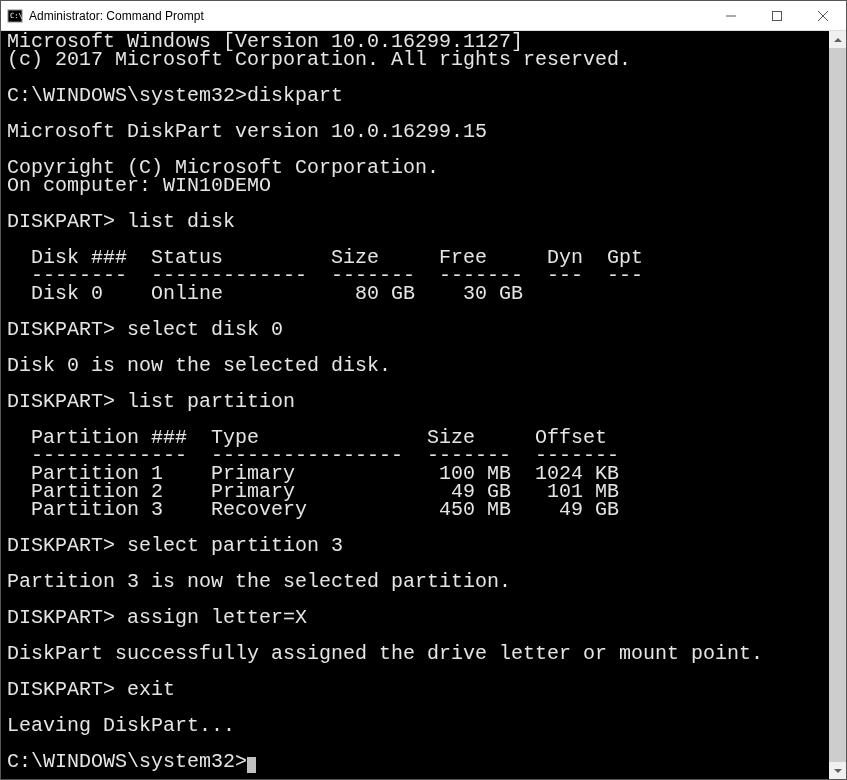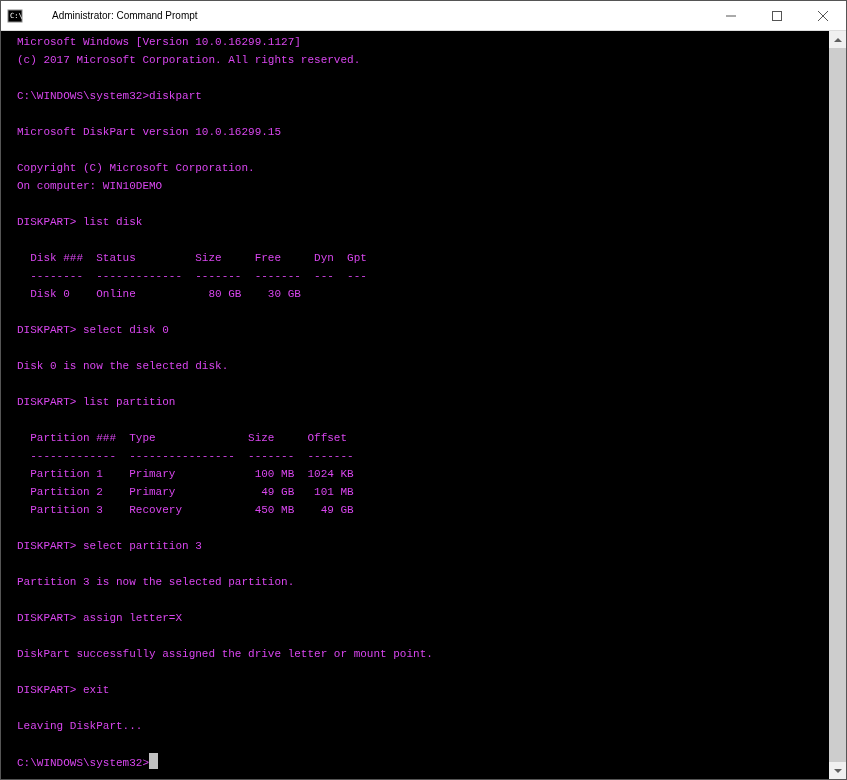--- a/index.html
+++ b/index.html
@@ -28,24 +28,23 @@
     }
     .titlebar-icon {
       width: 16px;
       height: 16px;
       margin-right: 6px;
       display: flex;
       align-items: center;
       justify-content: center;
     }
     .titlebar-title {
-      font-size: 10px;
+      font-size: 12px;
       color: #000;
       flex: 1;
-      margin-left: 23px;
     }
     .window-controls {
       display: flex;
       height: 100%;
     }
     .window-control {
       width: 46px;
       height: 100%;
       display: flex;
       align-items: center;
@@ -55,25 +54,25 @@
     }
     .terminal-container {
       flex: 1;
       display: flex;
       background: #000;
       overflow: hidden;
     }
     .terminal {
       flex: 1;
       background: #000;
-      color: #d946ef;
+      color: #e5e5e5;
       font-family: 'Consolas', 'Courier New', monospace;
-      font-size: 11px;
+      font-size: 20px;
       line-height: 18px;
-      padding: 2px 16px;
+      padding: 2px 6px;
       white-space: pre;
       overflow: hidden;
     }
     .scrollbar {
       width: 17px;
       background: #f0f0f0;
       display: flex;
       flex-direction: column;
     }
     .scroll-arrow {

